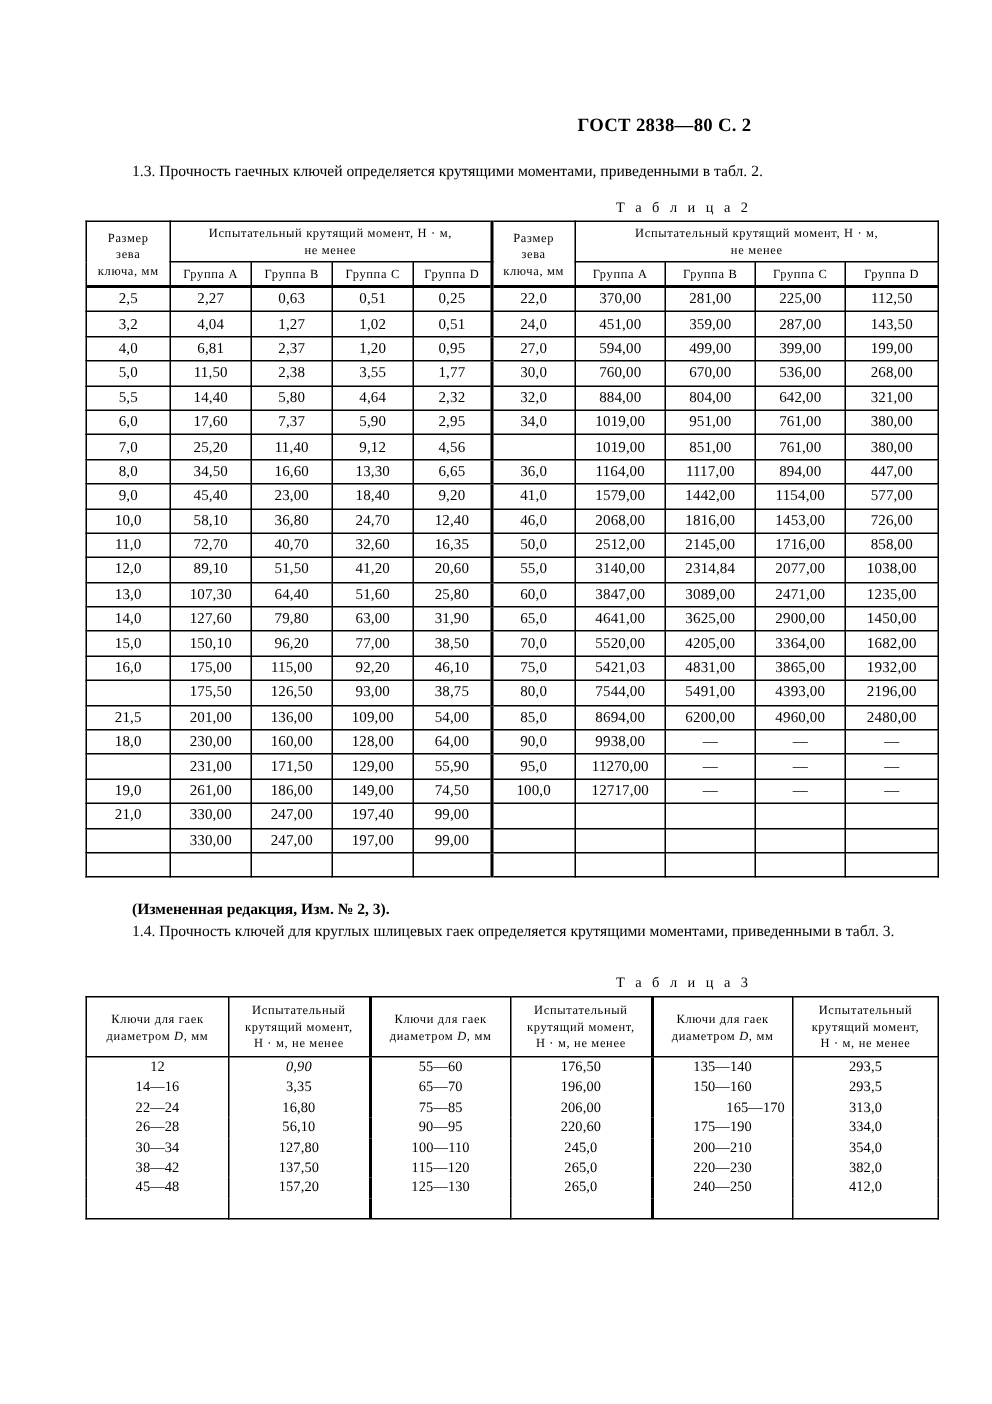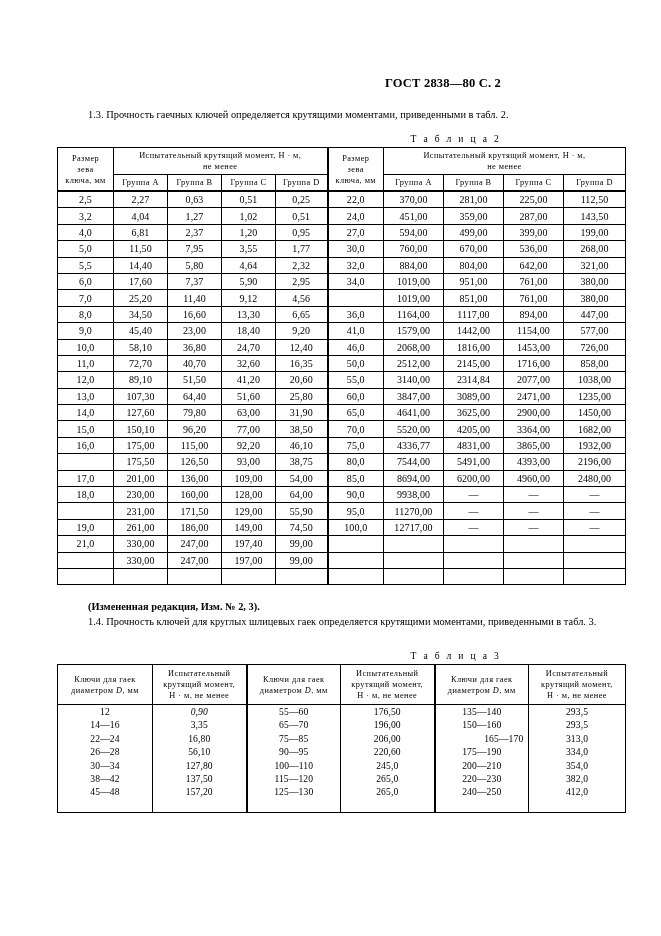--- a/index.html
+++ b/index.html
@@ -223,21 +223,21 @@
           <td>0,95</td>
           <td class="split">27,0</td>
           <td>594,00</td>
           <td>499,00</td>
           <td>399,00</td>
           <td class="edgeR">199,00</td>
         </tr>
         <tr>
           <td class="edgeL">5,0</td>
           <td>11,50</td>
-          <td>7,95</td>
+          <td>2,38</td>
           <td>3,55</td>
           <td>1,77</td>
           <td class="split">30,0</td>
           <td>760,00</td>
           <td>670,00</td>
           <td>536,00</td>
           <td class="edgeR">268,00</td>
         </tr>
         <tr>
           <td class="edgeL">5,5</td>
@@ -371,39 +371,39 @@
           <td>3364,00</td>
           <td class="edgeR">1682,00</td>
         </tr>
         <tr>
           <td class="edgeL">16,0</td>
           <td>175,00</td>
           <td>115,00</td>
           <td>92,20</td>
           <td>46,10</td>
           <td class="split">75,0</td>
-          <td>4336,77</td>
+          <td>5421,03</td>
           <td>4831,00</td>
           <td>3865,00</td>
           <td class="edgeR">1932,00</td>
         </tr>
         <tr>
           <td class="edgeL"></td>
           <td>175,50</td>
           <td>126,50</td>
           <td>93,00</td>
           <td>38,75</td>
           <td class="split">80,0</td>
           <td>7544,00</td>
           <td>5491,00</td>
           <td>4393,00</td>
           <td class="edgeR">2196,00</td>
         </tr>
         <tr>
-          <td class="edgeL">17,0</td>
+          <td class="edgeL">21,5</td>
           <td>201,00</td>
           <td>136,00</td>
           <td>109,00</td>
           <td>54,00</td>
           <td class="split">85,0</td>
           <td>8694,00</td>
           <td>6200,00</td>
           <td>4960,00</td>
           <td class="edgeR">2480,00</td>
         </tr>

